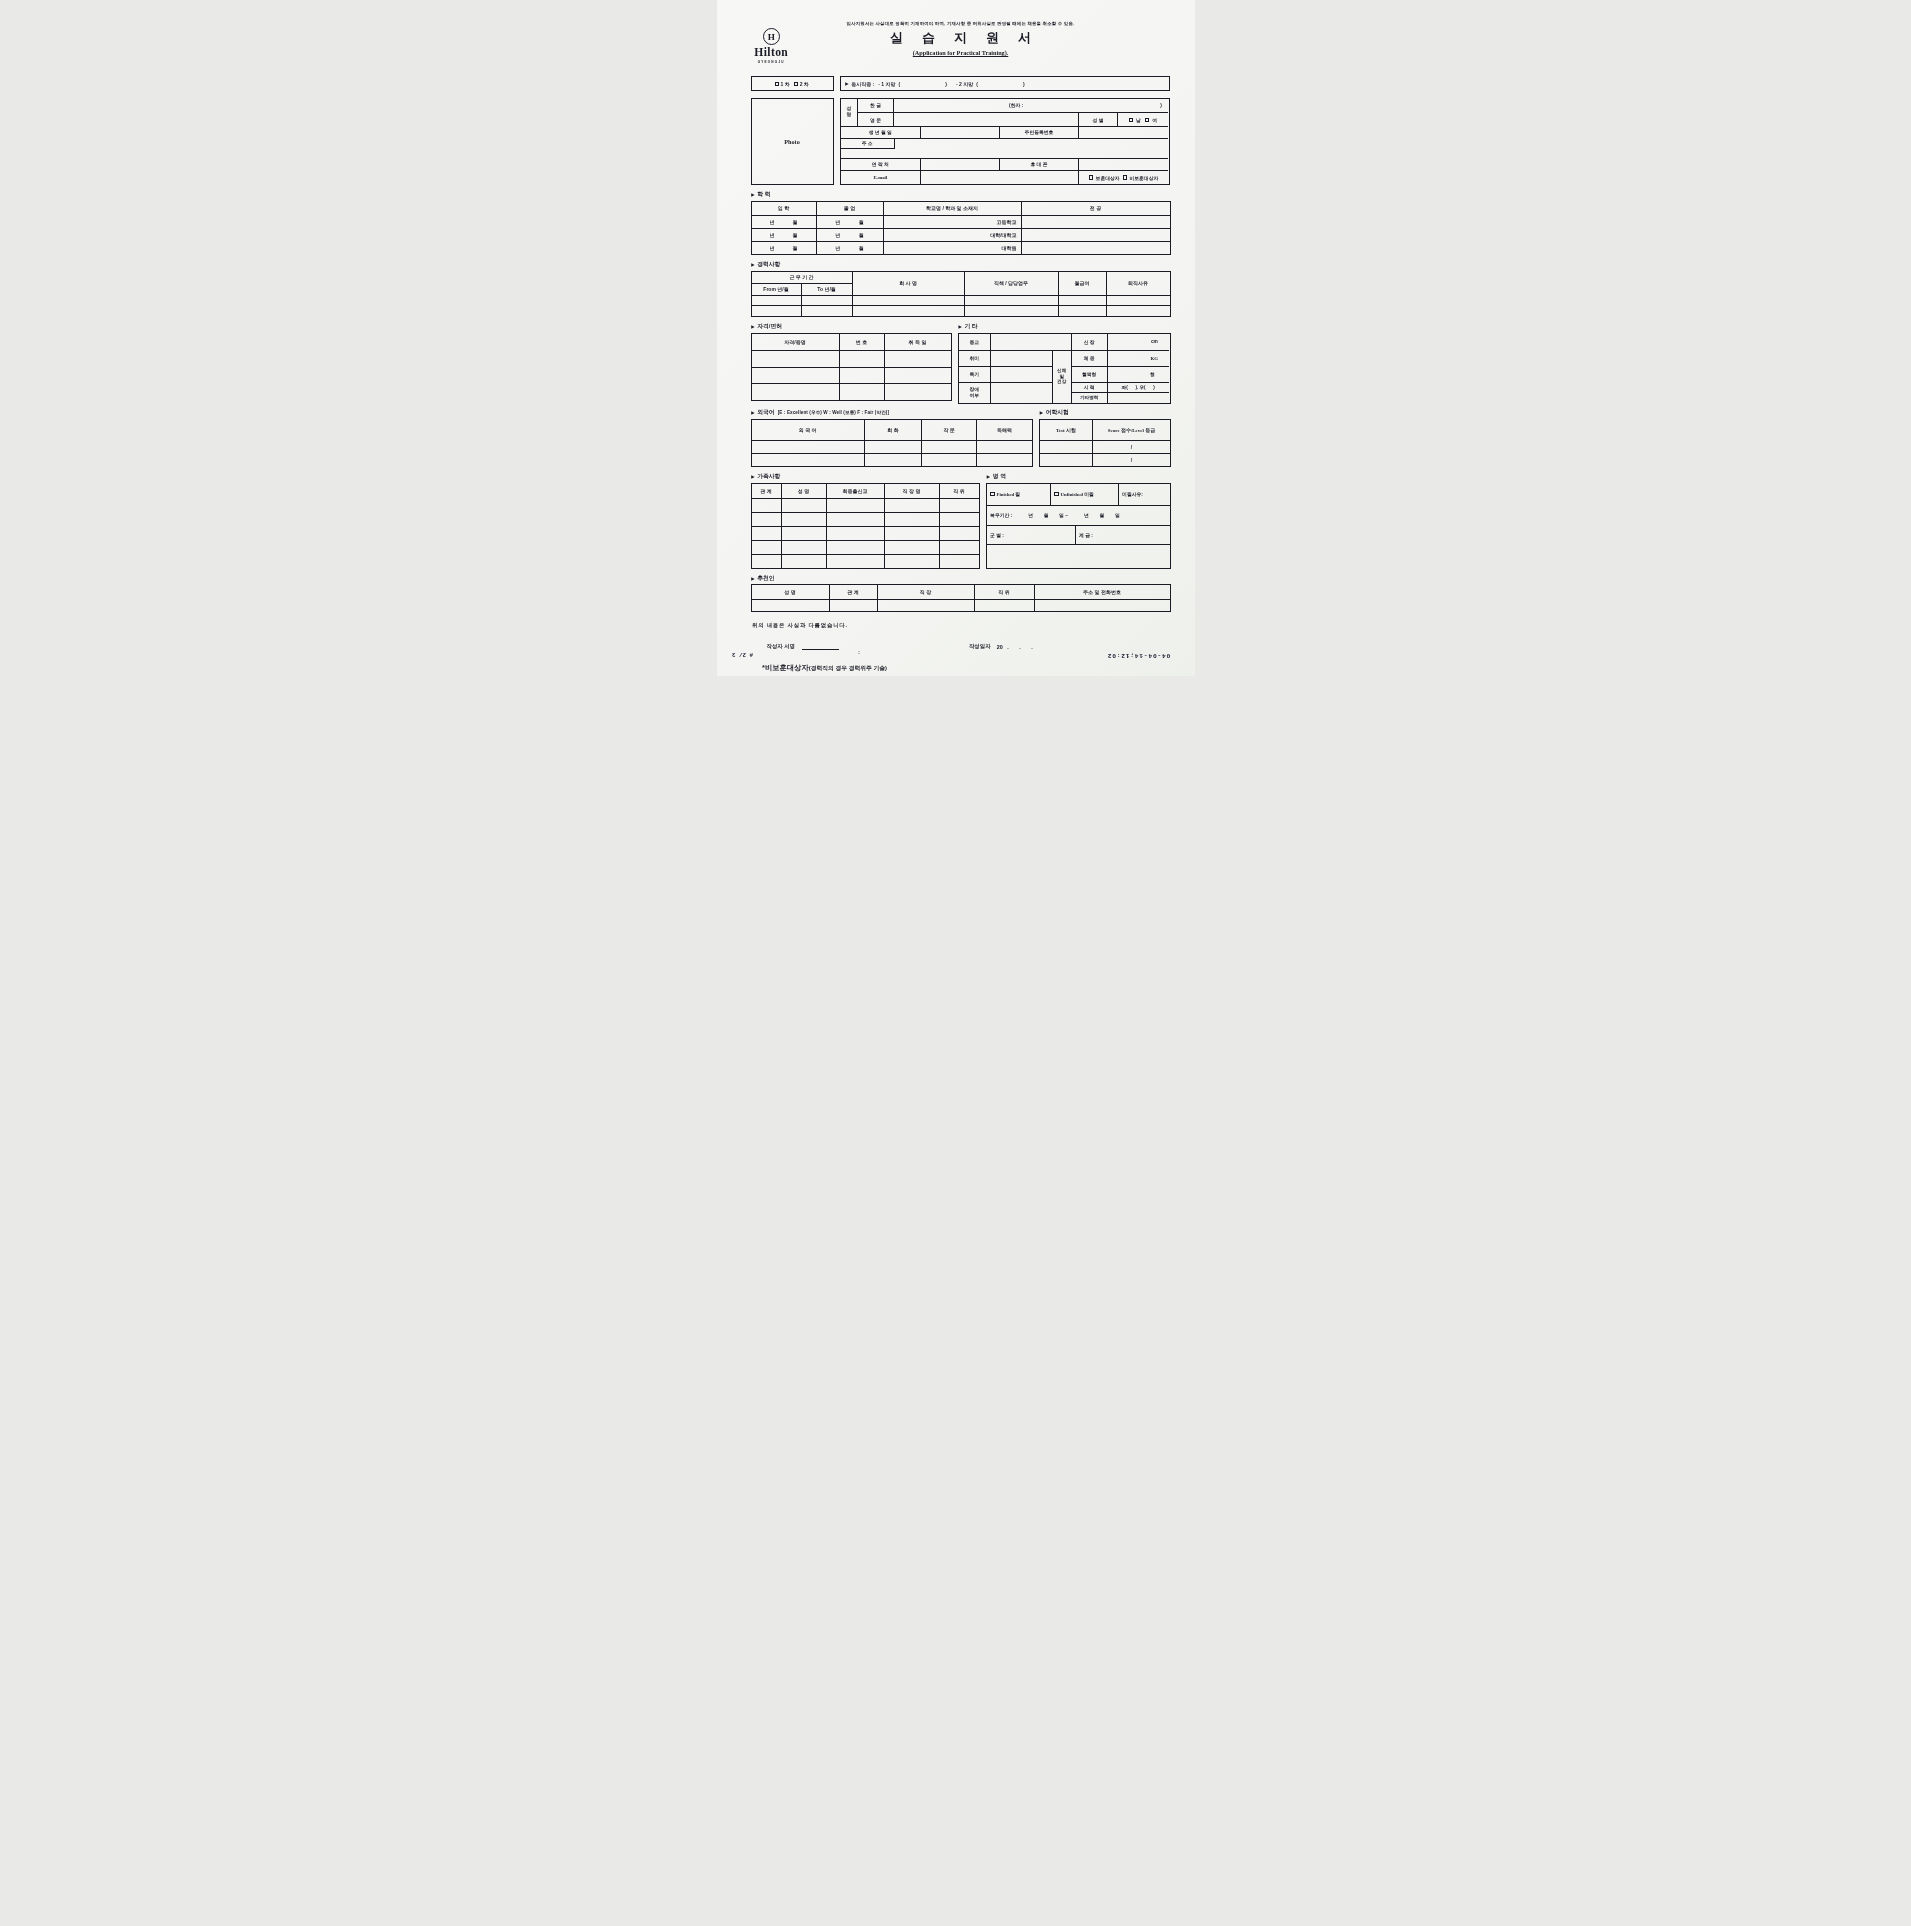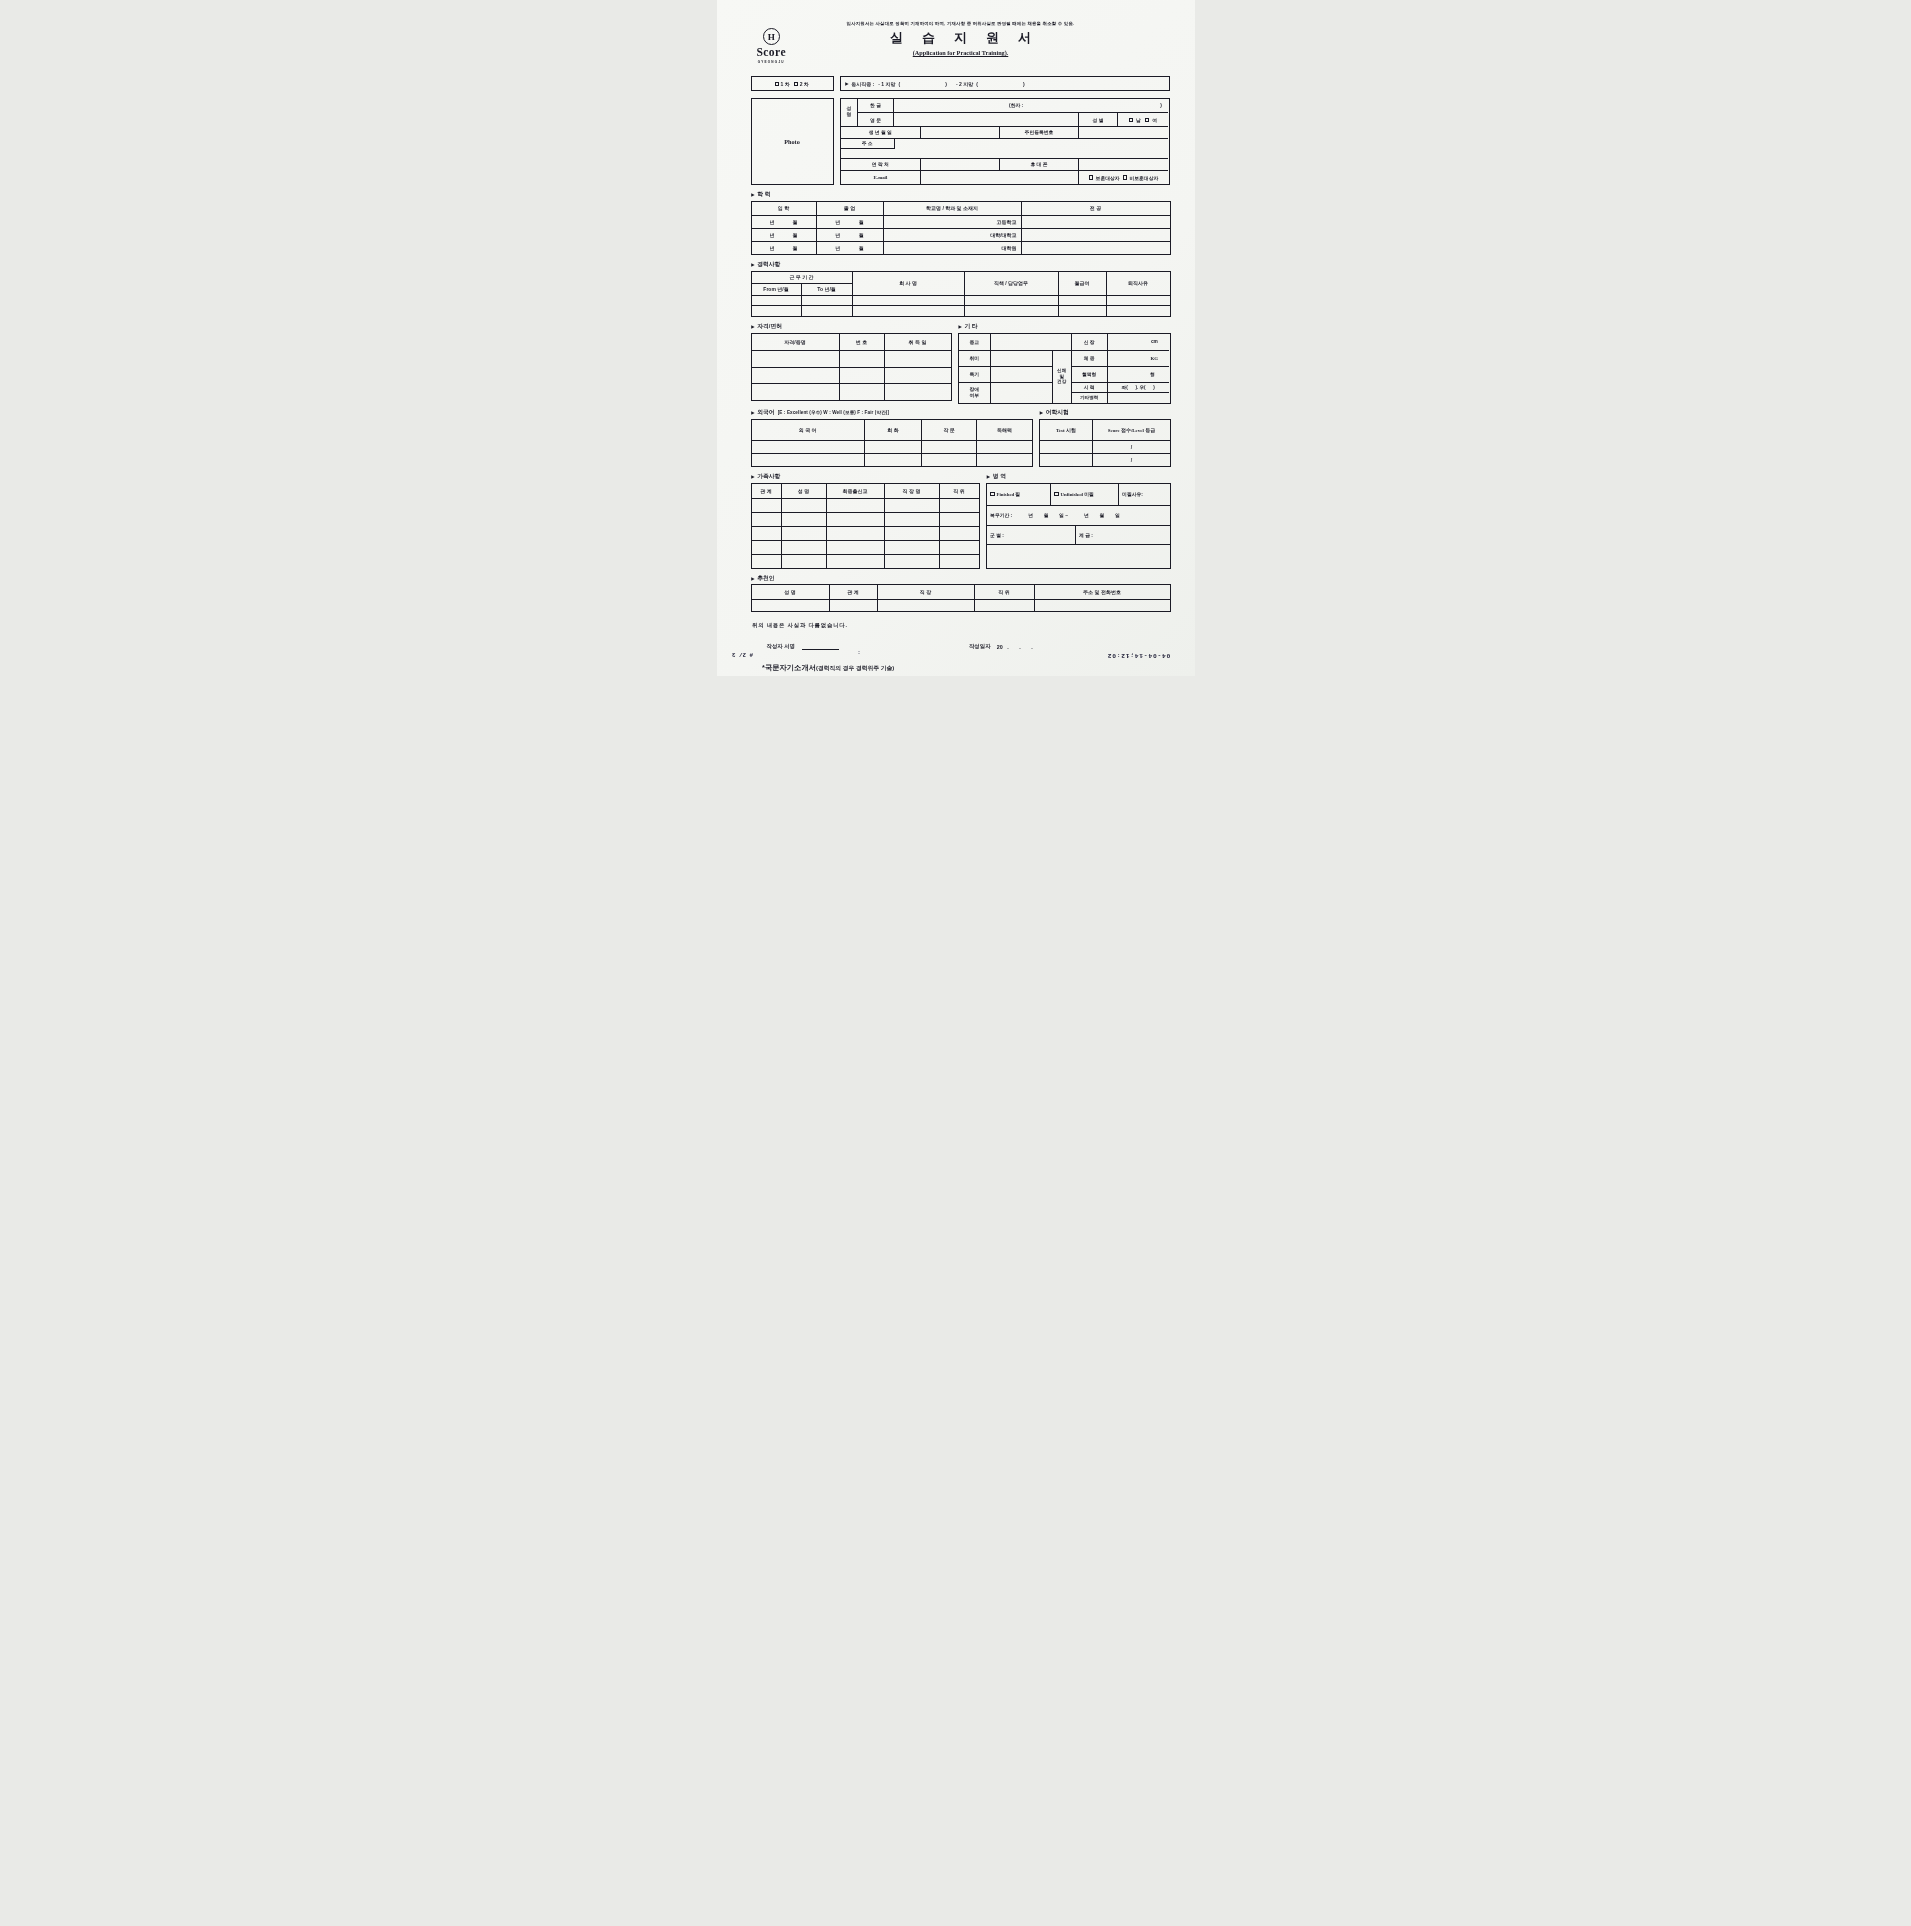--- a/index.html
+++ b/index.html
@@ -102,21 +102,21 @@
 <div class="page">
   <div class="content">
 
     <div class="notice">입사지원서는 사실대로 정확히 기재하여야 하며, 기재사항 중 허위사실로 판명될 때에는 채용을 취소할 수 있음.</div>
 
     <div class="header">
       <div class="logo">
         <div class="logo-circle">
           <span>H</span>
         </div>
-        <div class="logo-name">Score</div>
+        <div class="logo-name">Hilton</div>
         <div class="logo-loc">GYEONGJU</div>
       </div>
       <div class="title-ko">실 습 지 원 서</div>
       <div class="title-en">(Application for Practical Training).</div>
     </div>
 
     <div class="apply-row">
       <div class="round-box">
         <span><span class="cb-inline"></span><span>1 차</span></span>
         <span><span class="cb-inline"></span><span>2 차</span></span>
@@ -555,21 +555,21 @@
     <div class="decl">위의 내용은 사실과 다름없습니다.</div>
 
     <div class="sig-row">
       <span>작성자 서명</span>
       <span class="sig-line"></span>
       <span style="margin-left:130px">작성일자</span>
       <span class="pre" style="margin-left:6.2px">20   .       .       .</span>
     </div>
 
     <div class="note-row">
-      <span class="note-main">*국문자기소개서</span><span class="note-detail">(경력직의 경우 경력위주 기술)</span>
+      <span class="note-main">*비보훈대상자</span><span class="note-detail">(경력직의 경우 경력위주 기술)</span>
     </div>
 
   </div>
 
   <div class="mark mark-left rot"># 2/ 3</div>
   <div class="mark mark-center">:</div>
   <div class="mark mark-right rot">04-04-14;12:02</div>
 </div>
 
 

